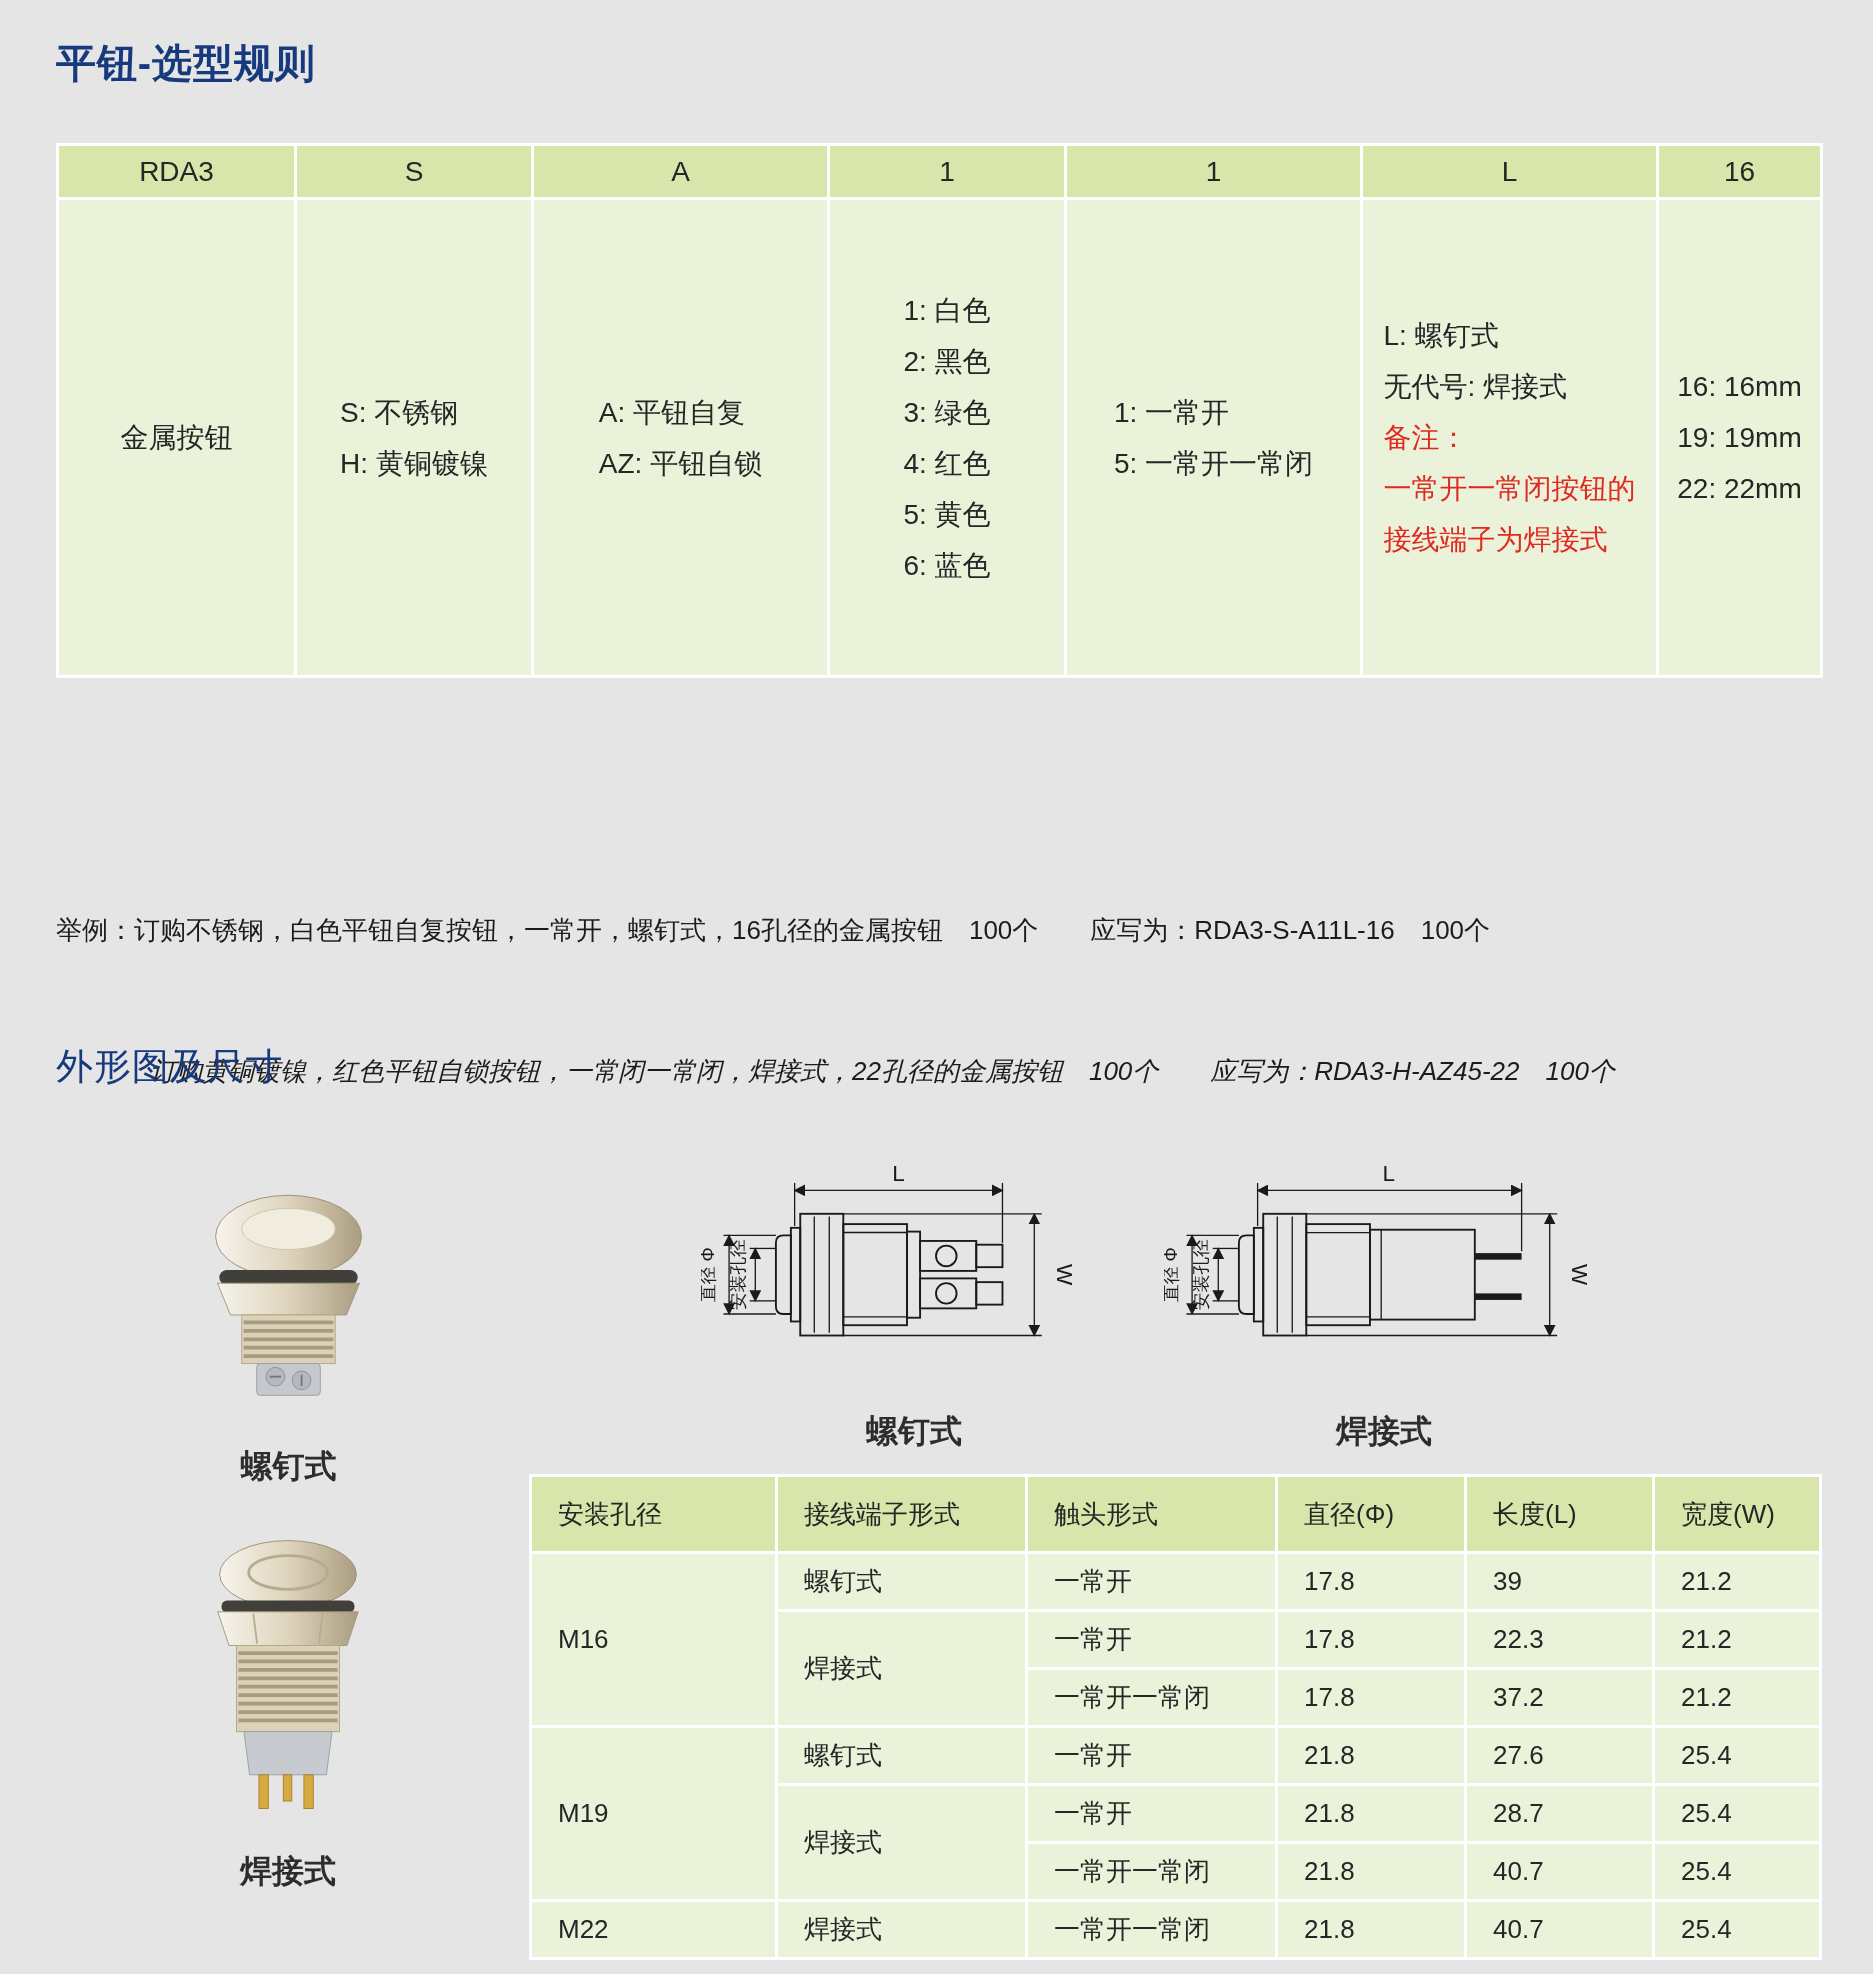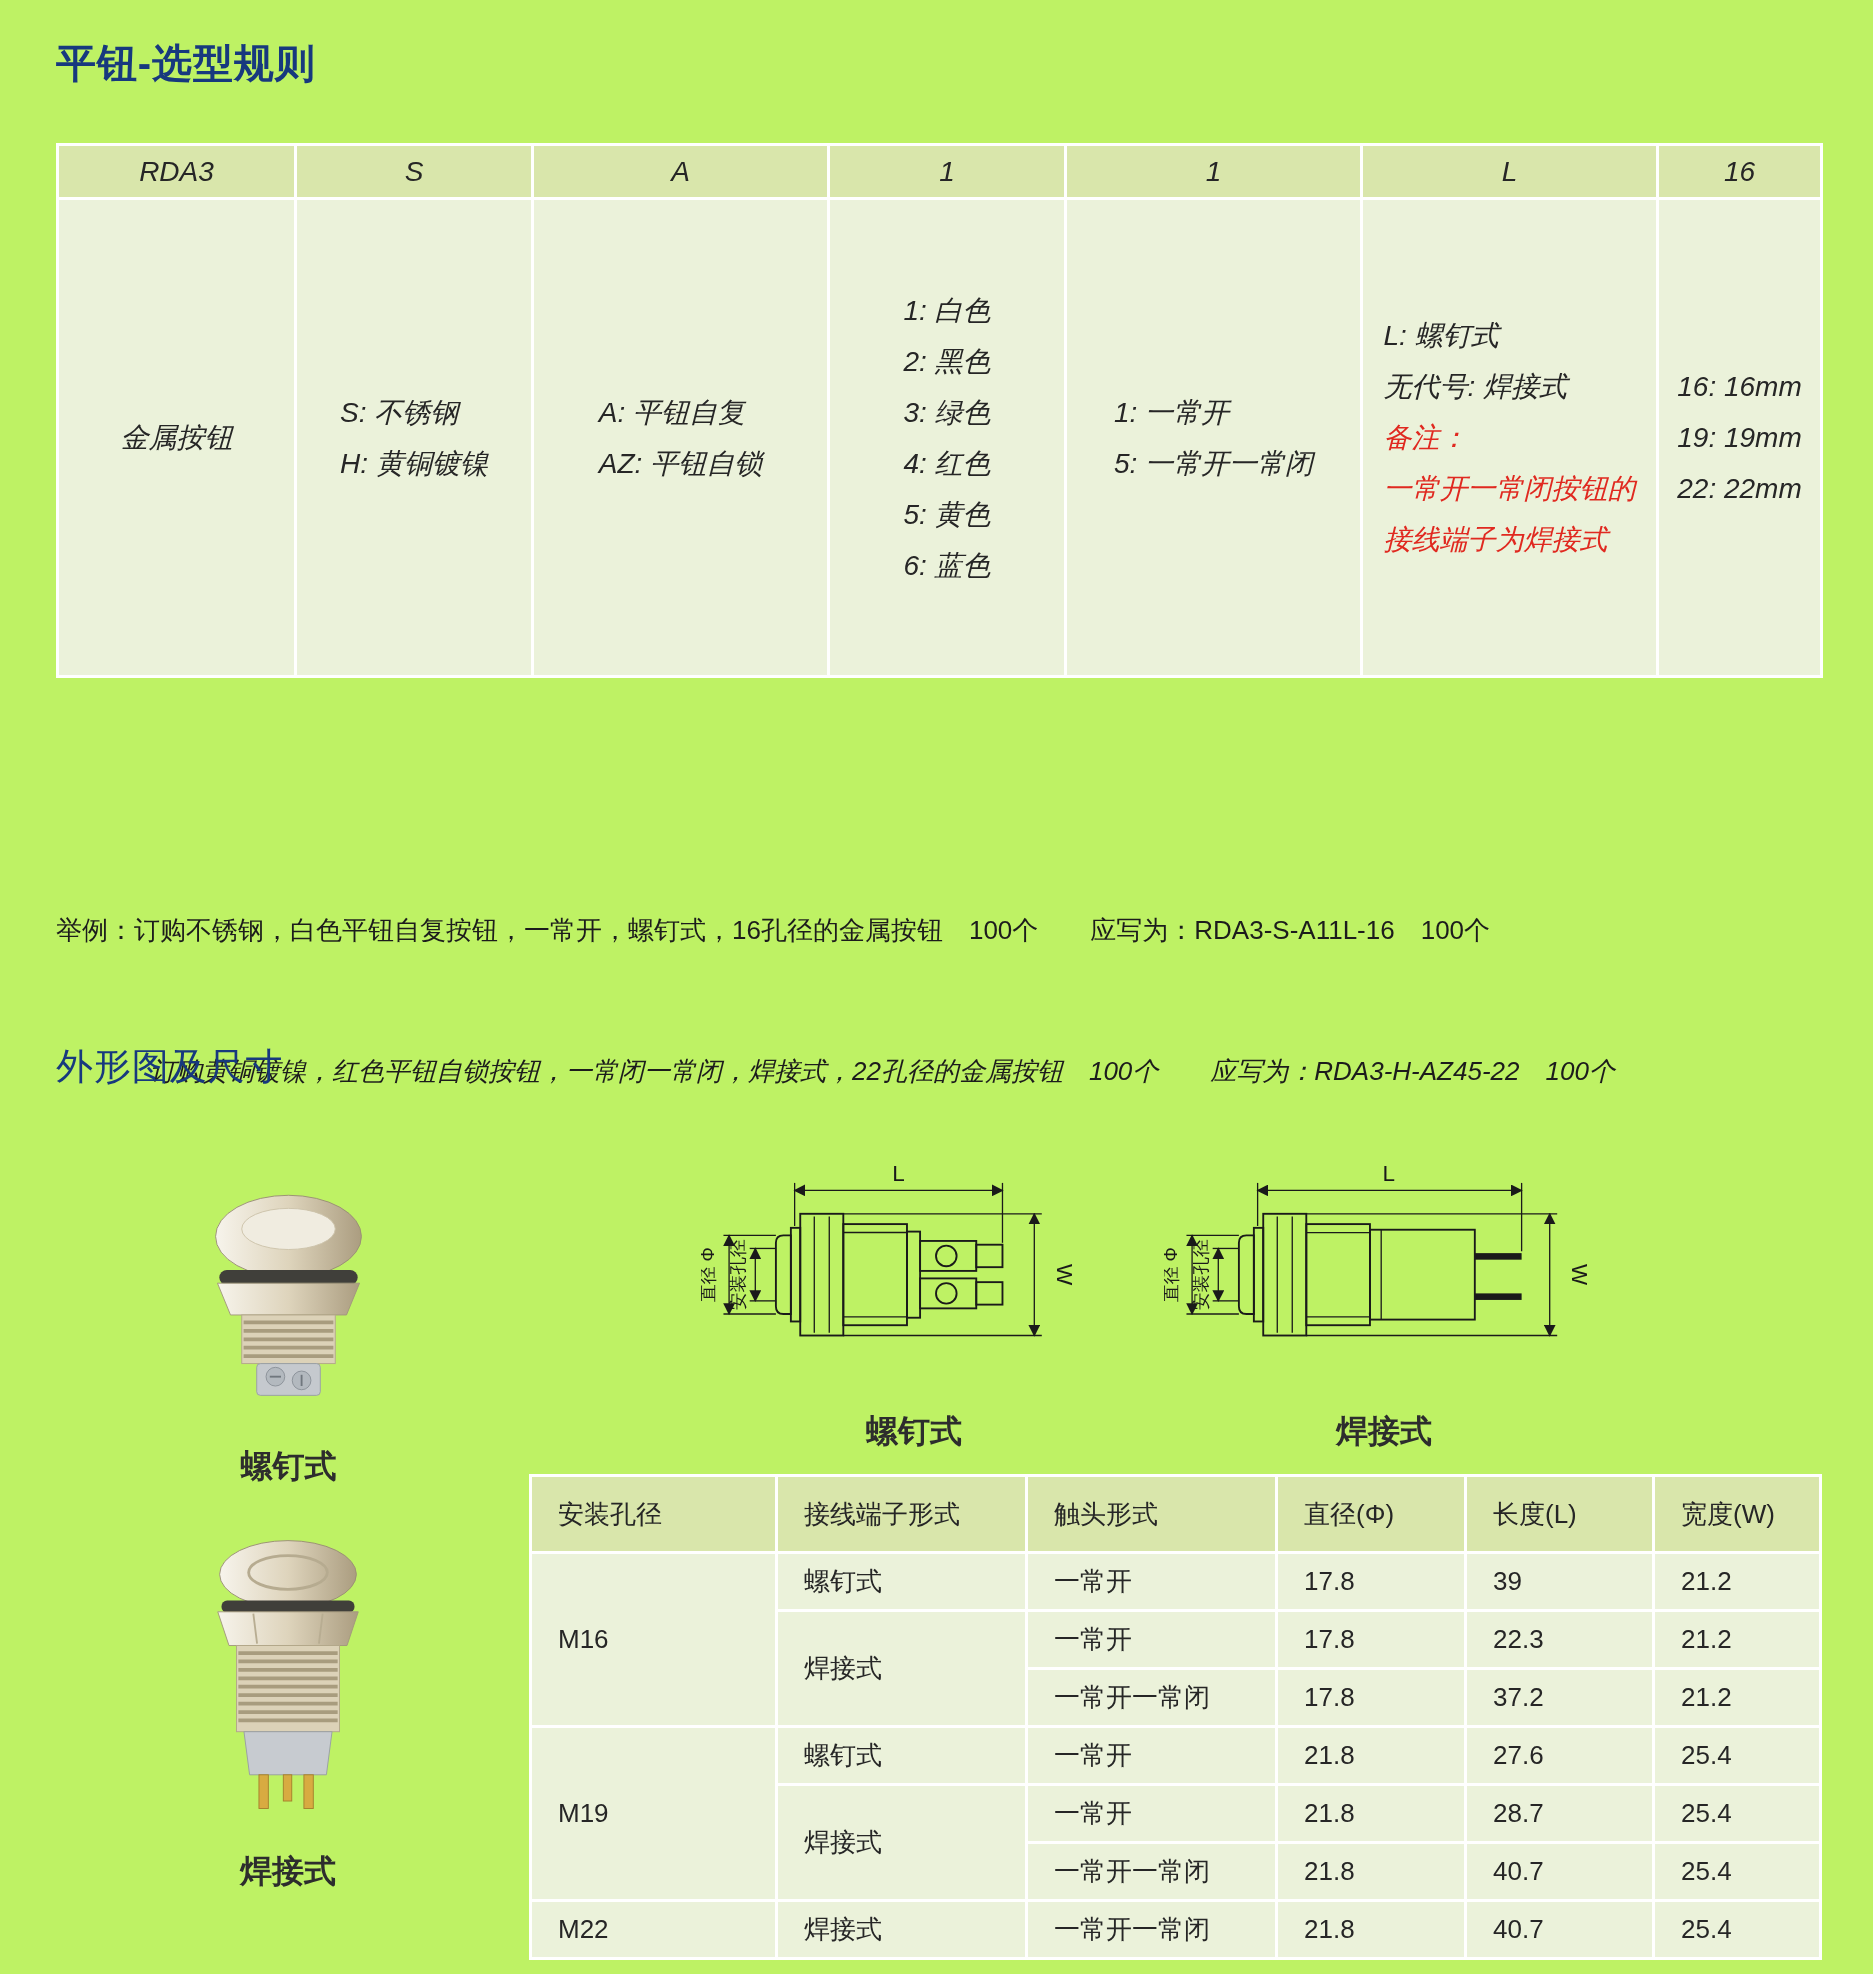--- a/index.html
+++ b/index.html
@@ -1,25 +1,25 @@
 <!DOCTYPE html>
 <html style="font-size:15px"><head>
 <meta charset="utf-8">
 <style>
   html,body{margin:0;padding:0;background:#fff;}
   #page{
-    position:relative;width:1874px;height:1974px;background:#bef264;
+    position:relative;width:1874px;height:1974px;background:#e5e5e5;
     font-family:"Liberation Sans","DejaVu Sans",sans-serif;color:#1f1f1f;overflow:hidden;
   }
   .abs{position:absolute;}
   h1.doctitle{
     margin:0;font-size:40px;font-weight:bold;color:#17397e;letter-spacing:0.9px;
   }
   
-  table.sel{border-collapse:collapse;table-layout:fixed;width:1764px;font-style:italic;}
+  table.sel{border-collapse:collapse;table-layout:fixed;width:1764px;}
   table.sel td{border:3.7px solid #ffffff;vertical-align:middle;text-align:center;
     font-size:28px;color:#262626;}
   tr.coderow td{background:#d9e6ab;height:49px;}
   tr.labelrow td{background:#ebf2da;height:56px;}
   tr.bodyrow td{background:#ebf2da;height:473px;}
   .cellblock{display:inline-block;text-align:left;line-height:51px;font-size:28px;}
   .redline{color:#e02920;}
   
   .examples{font-size:26px;line-height:47px;color:#1c1c1c;font-weight:500;white-space:pre;}
   .examples .l2{padding-left:94px;font-style:italic;}

